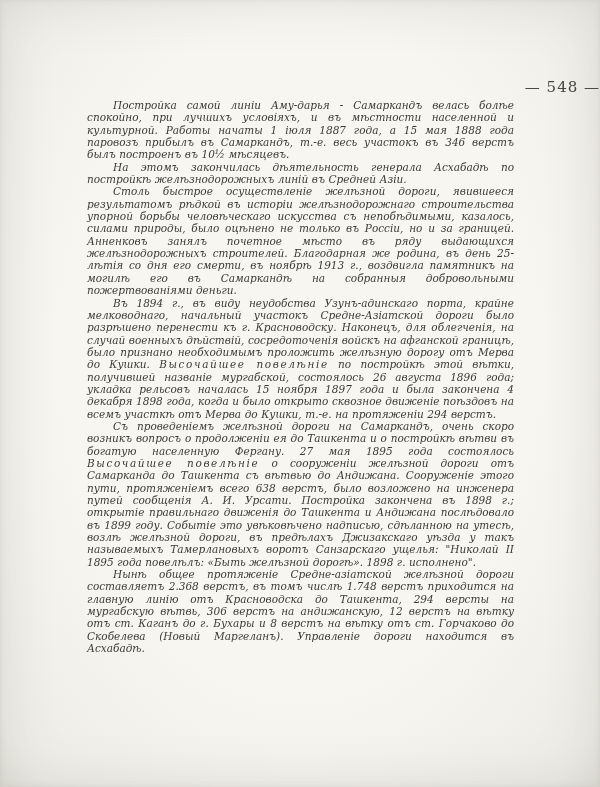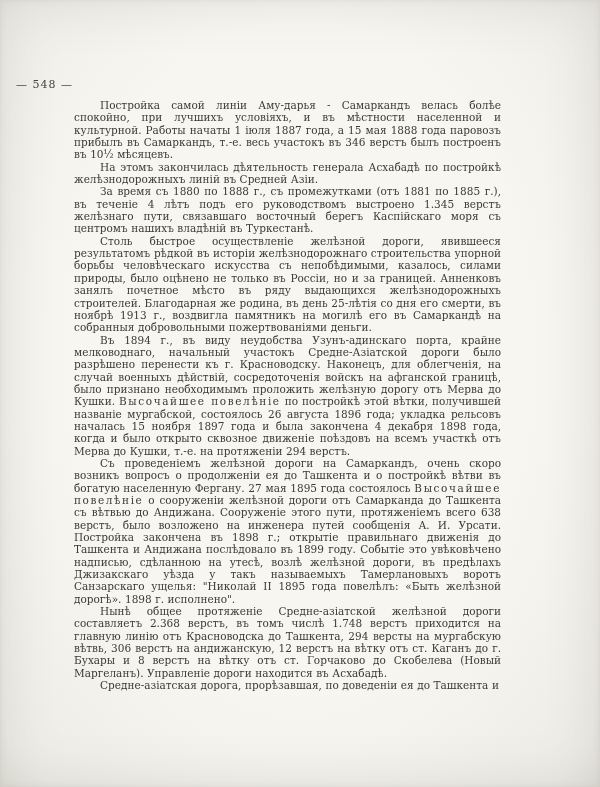--- a/index.html
+++ b/index.html
@@ -15,51 +15,50 @@
     background: radial-gradient(ellipse at 50% 45%, #f7f6f1 55%, #edece6 92%, #e6e5de 100%);
     box-shadow: inset 0 0 55px rgba(95, 90, 75, 0.14), inset 0 0 6px rgba(95, 90, 75, 0.10);
     font-family: "DejaVu Serif", "Liberation Serif", serif;
     color: #3c3a34;
   }
   .page-number {
     position: absolute;
     top: 78px;
     left: 16px;
     right: 0;
-    text-align: left;
-    font-size: 11px;
+    text-align: right;
+    font-size: 15px;
     letter-spacing: 1px;
     color: #46443d;
   }
   .text-block {
     position: absolute;
     top: 99px;
-    left: 74px;
+    left: 87px;
     width: 427px;
     text-align: justify;
     font-size: 10.5px;
     line-height: 12.35px;
     word-spacing: 0.2px;
+    font-style: italic;
   }
   .text-block p {
     margin: 0;
     text-indent: 26px;
   }
   .sp {
     letter-spacing: 1.6px;
   }
 </style>
 </head>
 <body>
 
 <div class="scan-page">
   <div class="page-number">— 548 —</div>
   <div class="text-block">
       <p><span>Постройка самой линіи Аму-дарья - Самаркандъ велась болѣе спокойно, при лучшихъ условіяхъ, и въ мѣстности населенной и культурной. Работы начаты 1 іюля 1887 года, а 15 мая 1888 года паровозъ прибылъ въ Самаркандъ, т.-е. весь участокъ въ 346 верстъ былъ построенъ въ 10½ мѣсяцевъ.</span></p>
       <p><span>На этомъ закончилась дѣятельность генерала Асхабадѣ по постройкѣ желѣзнодорожныхъ линій въ Средней Азіи.</span></p>
-      <p><span>За время съ 1880 по 1888 г., съ промежутками (отъ 1881 по 1885 г.), въ теченіе 4 лѣтъ подъ его руководствомъ выстроено 1.345 верстъ желѣзнаго пути, связавшаго восточный берегъ Каспійскаго моря съ центромъ нашихъ владѣній въ Туркестанѣ.</span></p>
       <p><span>Столь быстрое осуществленіе желѣзной дороги, явившееся результатомъ рѣдкой въ исторіи желѣзнодорожнаго строительства упорной борьбы человѣческаго искусства съ непобѣдимыми, казалось, силами природы, было оцѣнено не только въ Россіи, но и за границей. Анненковъ занялъ почетное мѣсто въ ряду выдающихся желѣзнодорожныхъ строителей. Благодарная же родина, въ день 25-лѣтія со дня его смерти, въ ноябрѣ 1913 г., воздвигла памятникъ на могилѣ его въ Самаркандѣ на собранныя добровольными пожертвованіями деньги.</span></p>
       <p><span>Въ 1894 г., въ виду неудобства Узунъ-адинскаго порта, крайне мелководнаго, начальный участокъ Средне-Азіатской дороги было разрѣшено перенести къ г. Красноводску. Наконецъ, для облегченія, на случай военныхъ дѣйствій, сосредоточенія войскъ на афганской границѣ, было признано необходимымъ проложить желѣзную дорогу отъ Мерва до Кушки. </span><span class="sp">Высочайшее повелѣніе</span><span> по постройкѣ этой вѣтки, получившей названіе мургабской, состоялось 26 августа 1896 года; укладка рельсовъ началась 15 ноября 1897 года и была закончена 4 декабря 1898 года, когда и было открыто сквозное движеніе поѣздовъ на всемъ участкѣ отъ Мерва до Кушки, т.-е. на протяженіи 294 верстъ.</span></p>
       <p><span>Съ проведеніемъ желѣзной дороги на Самаркандъ, очень скоро возникъ вопросъ о продолженіи ея до Ташкента и о постройкѣ вѣтви въ богатую населенную Фергану. 27 мая 1895 года состоялось </span><span class="sp">Высочайшее повелѣніе</span><span> о сооруженіи желѣзной дороги отъ Самарканда до Ташкента съ вѣтвью до Андижана. Сооруженіе этого пути, протяженіемъ всего 638 верстъ, было возложено на инженера путей сообщенія А. И. Урсати. Постройка закончена въ 1898 г.; открытіе правильнаго движенія до Ташкента и Андижана послѣдовало въ 1899 году. Событіе это увѣковѣчено надписью, сдѣланною на утесѣ, возлѣ желѣзной дороги, въ предѣлахъ Джизакскаго уѣзда у такъ называемыхъ Тамерлановыхъ воротъ Санзарскаго ущелья: "Николай II 1895 года повелѣлъ: «Быть желѣзной дорогѣ». 1898 г. исполнено".</span></p>
       <p><span>Нынѣ общее протяженіе Средне-азіатской желѣзной дороги составляетъ 2.368 верстъ, въ томъ числѣ 1.748 верстъ приходится на главную линію отъ Красноводска до Ташкента, 294 версты на мургабскую вѣтвь, 306 верстъ на андижанскую, 12 верстъ на вѣтку отъ ст. Каганъ до г. Бухары и 8 верстъ на вѣтку отъ ст. Горчаково до Скобелева (Новый Маргеланъ). Управленіе дороги находится въ Асхабадѣ.</span></p>
-      <p><span>Средне-азіатская дорога, прорѣзавшая, по доведеніи ея до Ташкента и</span></p>
     </div>
 </div>
 
 </body></html>

